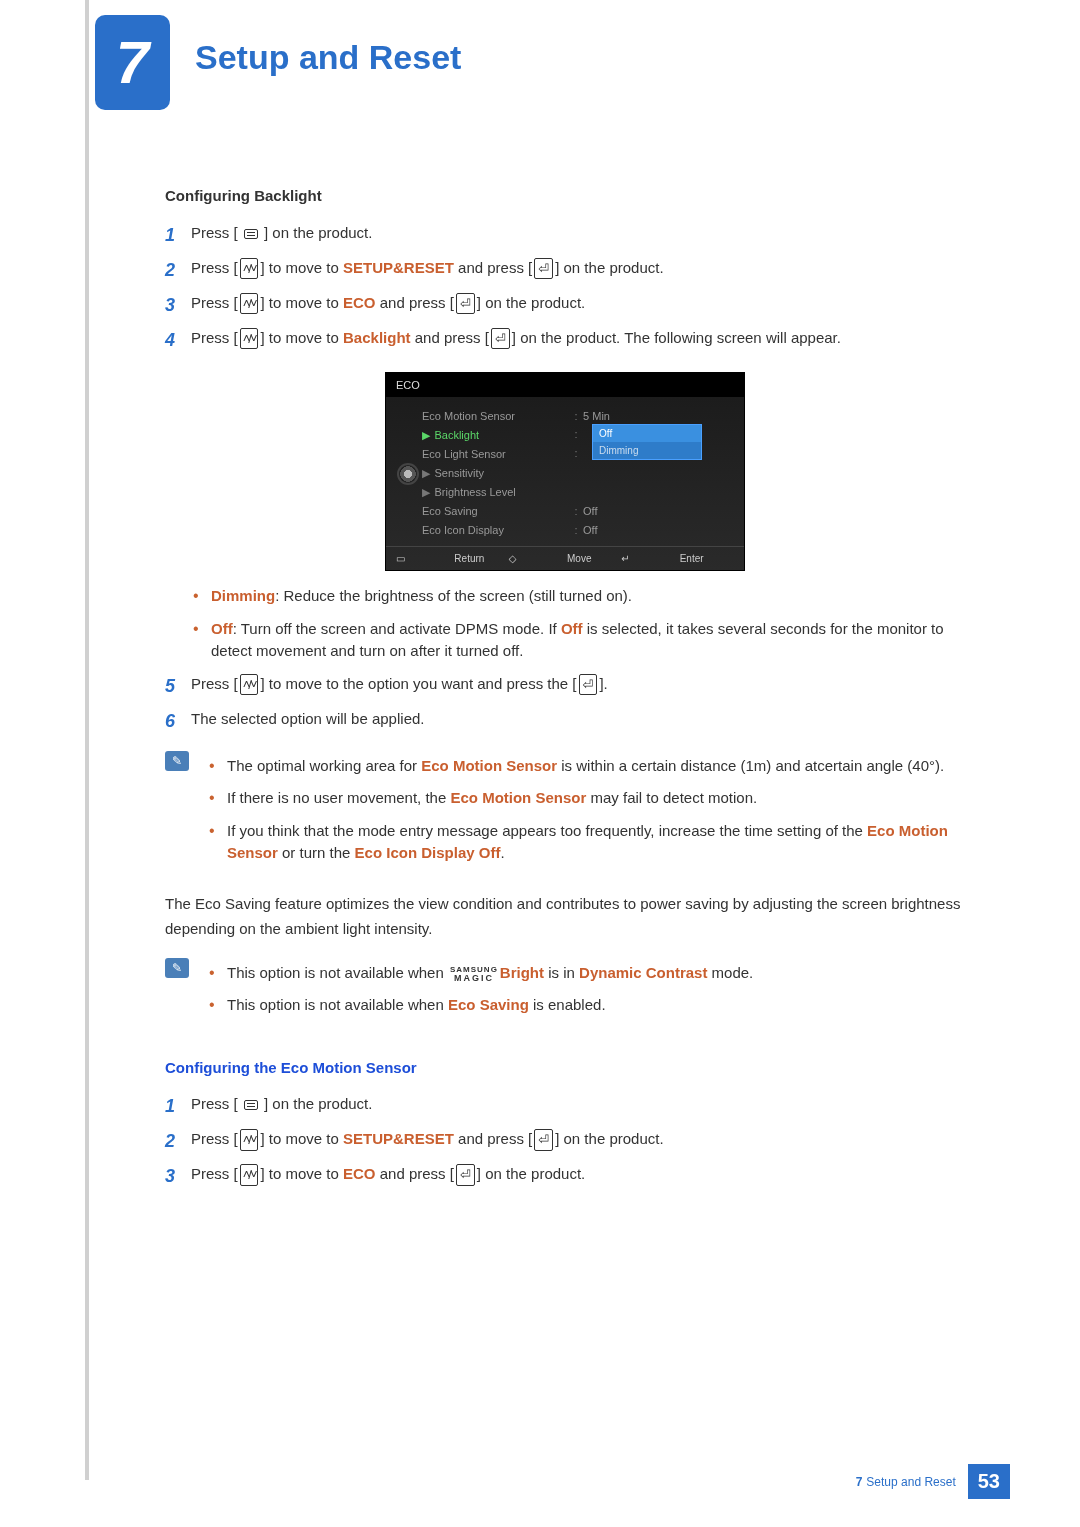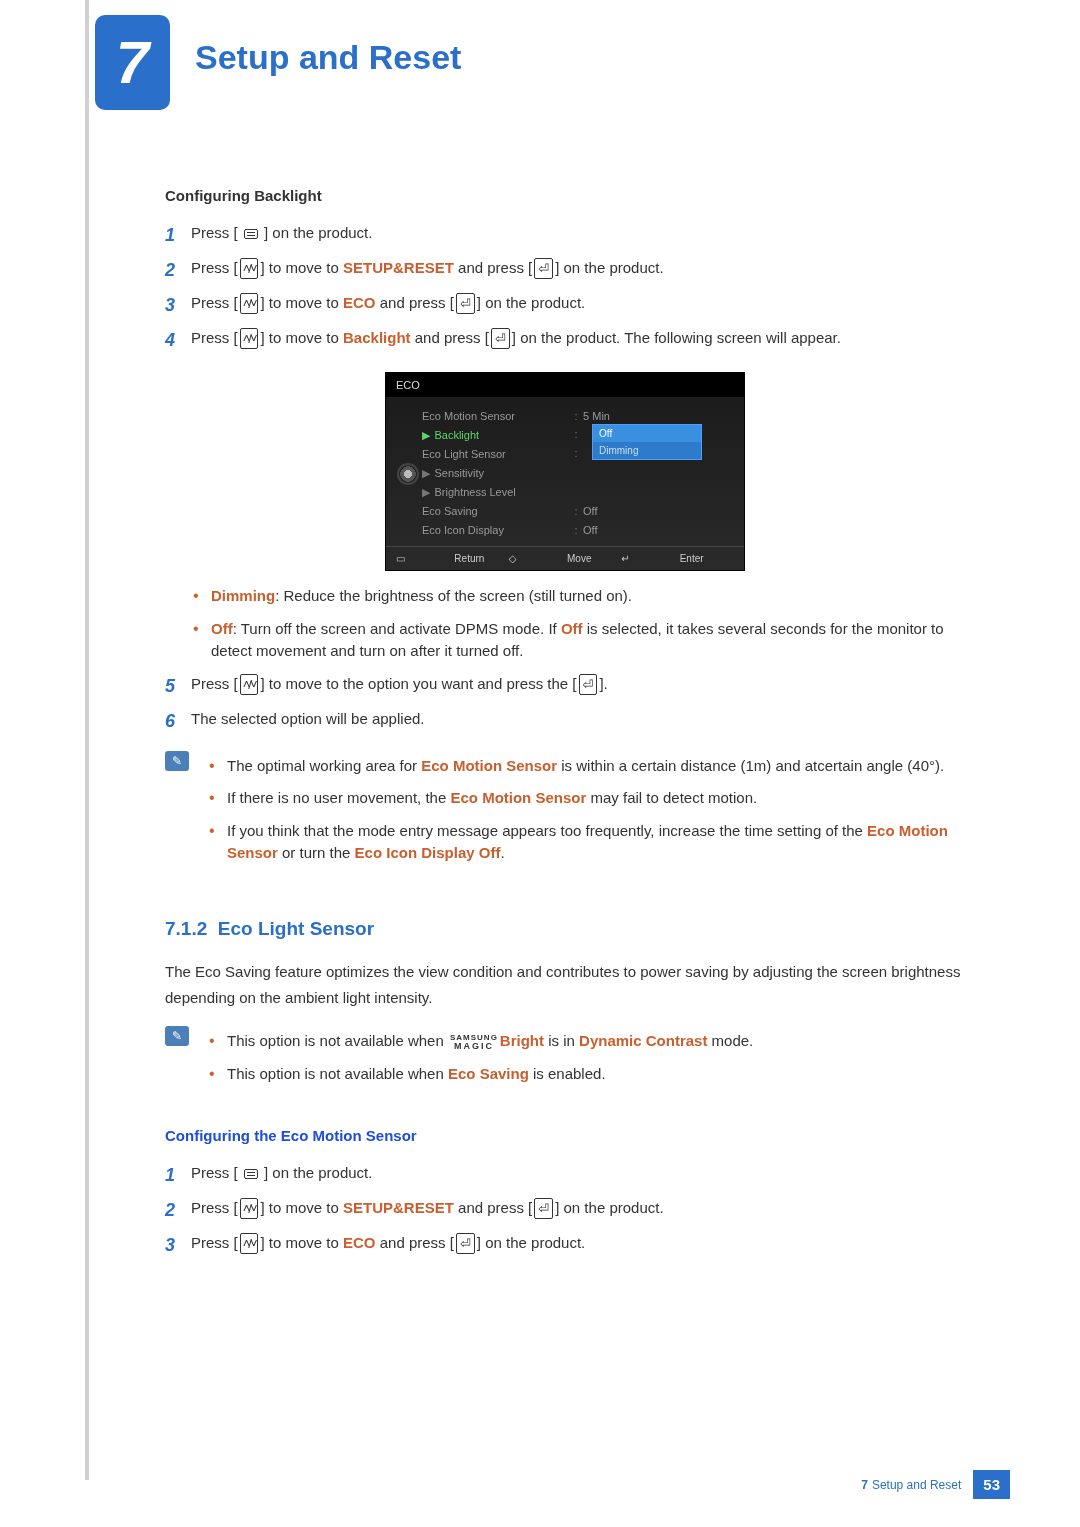--- a/index.html
+++ b/index.html
@@ -218,21 +218,21 @@
   }
   .footer-label {
     color: #2a6fc9;
     font-size: 12px;
     margin-right: 12px;
   }
   .footer-page {
     background: #2a6fc9;
     color: #fff;
     font-weight: bold;
-    font-size: 15px;
+    font-size: 20px;
     padding: 6px 10px;
   }
   .footer-chapnum { color: #2a6fc9; font-weight: bold; margin-right: 4px; }
 </style>
 </head>
 <body>
 
 <div class="left-bar"></div>
 
 <div class="chapter-box">
@@ -342,23 +342,20 @@
 
   <div class="noteblock">
     <div class="note-icon">✎</div>
     <ul class="bullets">
       <li><span>The optimal working area for </span><span class="kw">Eco Motion Sensor</span><span> is within a certain distance (1m) and atcertain angle (40°).</span></li>
       <li><span>If there is no user movement, the </span><span class="kw">Eco Motion Sensor</span><span> may fail to detect motion.</span></li>
       <li><span>If you think that the mode entry message appears too frequently, increase the time setting of the </span><span class="kw">Eco Motion Sensor</span><span> or turn the </span><span class="kw">Eco Icon Display Off</span><span>.</span></li>
     </ul>
   </div>
 
-  <div class="subsection-title">
-    <span>7.1.2</span>&nbsp;&nbsp;<span>Eco Light Sensor</span>
-  </div>
 
   <div class="body-p">The Eco Saving feature optimizes the view condition and contributes to power saving by adjusting the screen brightness depending on the ambient light intensity.</div>
 
   <div class="noteblock">
     <div class="note-icon">✎</div>
     <ul class="bullets">
       <li>
         <span>This option is not available when </span><span class="magic"><span class="m1">SAMSUNG</span><br><span class="m2">MAGIC</span></span><span class="kw">Bright</span><span> is in </span><span class="kw">Dynamic Contrast</span><span> mode.</span>
       </li>
       <li>

